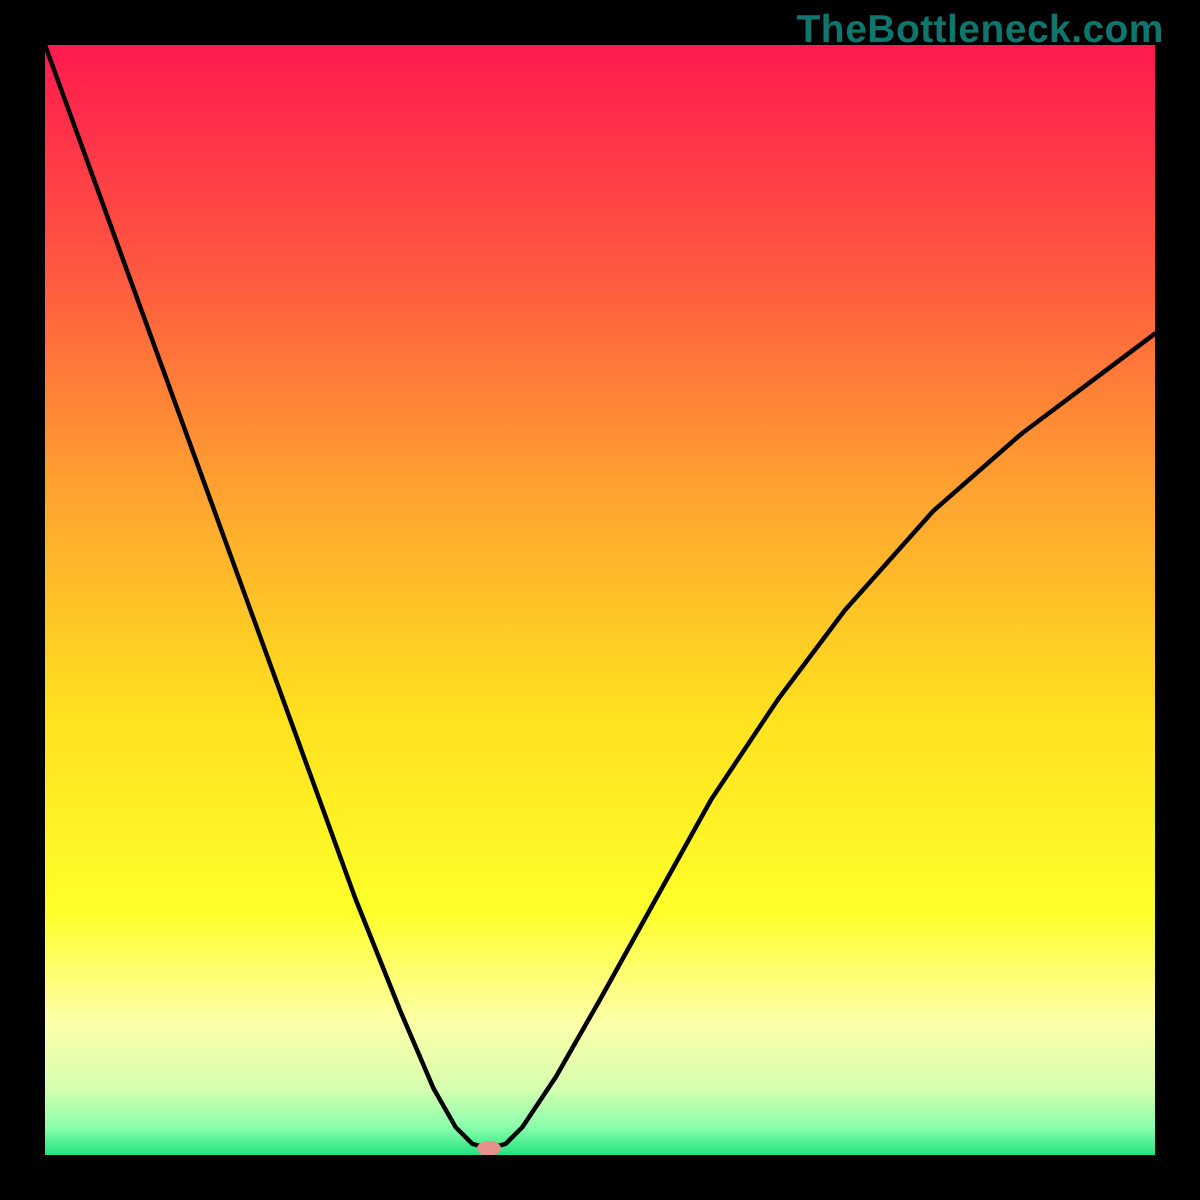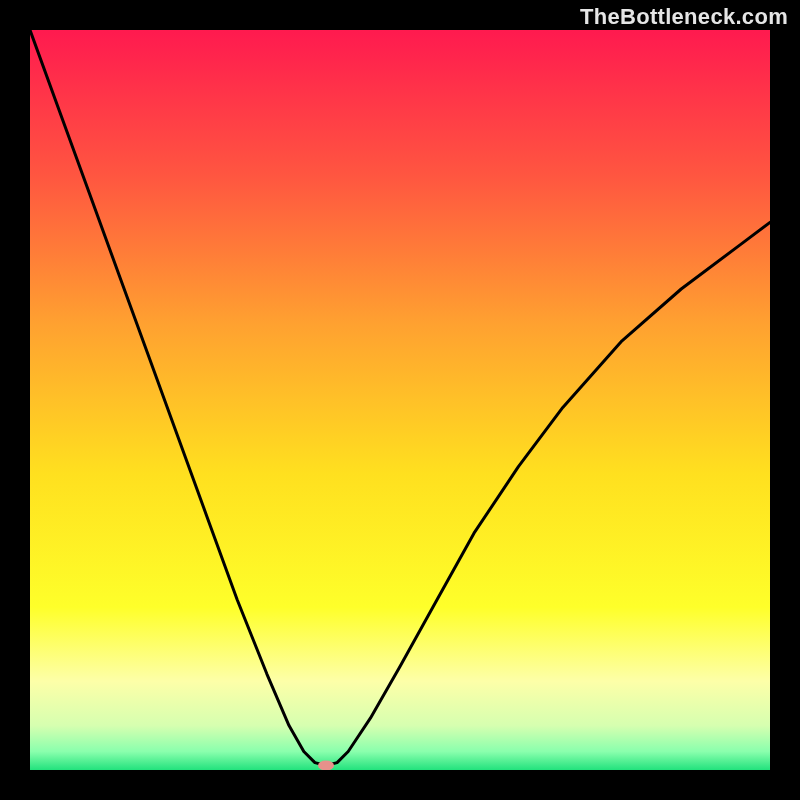--- a/index.html
+++ b/index.html
@@ -13,23 +13,23 @@
   }
   .frame {
     position: relative;
     width: 800px;
     height: 800px;
     background: #000;
   }
   .watermark {
     position: absolute;
     top: 4px;
-    right: 12px;
-    color: #e5e5e5;
-    font-size: 22px;
+    right: 24px;
+    color: #0f766e;
+    font-size: 26px;
     font-weight: bold;
     letter-spacing: 0.3px;
     user-select: none;
   }
   svg {
     position: absolute;
     left: 30px;
     top: 30px;
   }
 </style>

